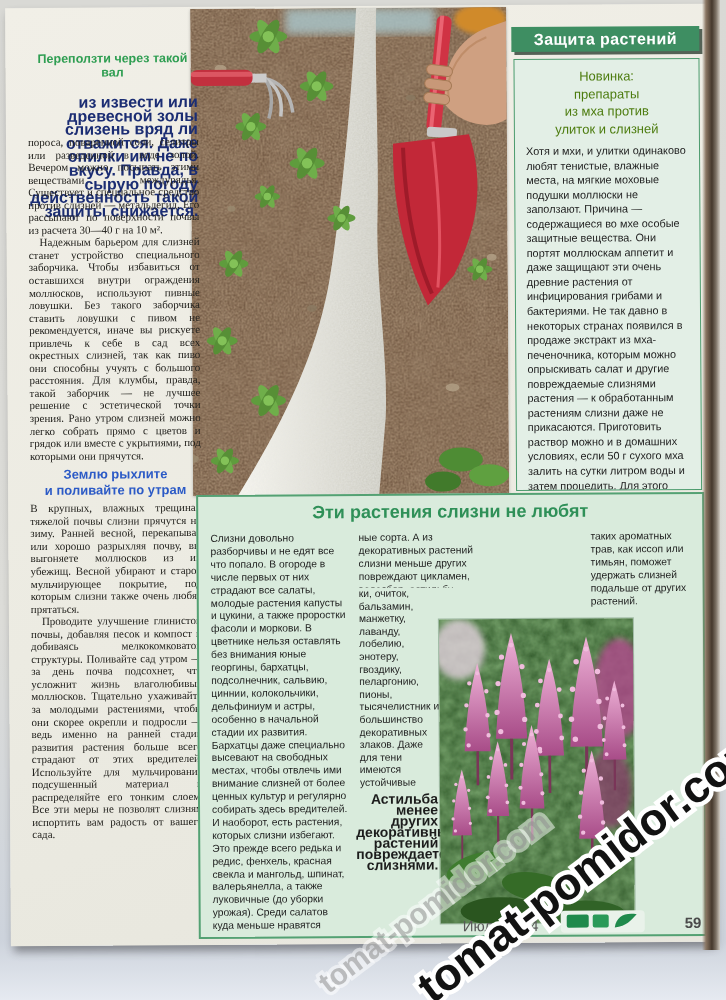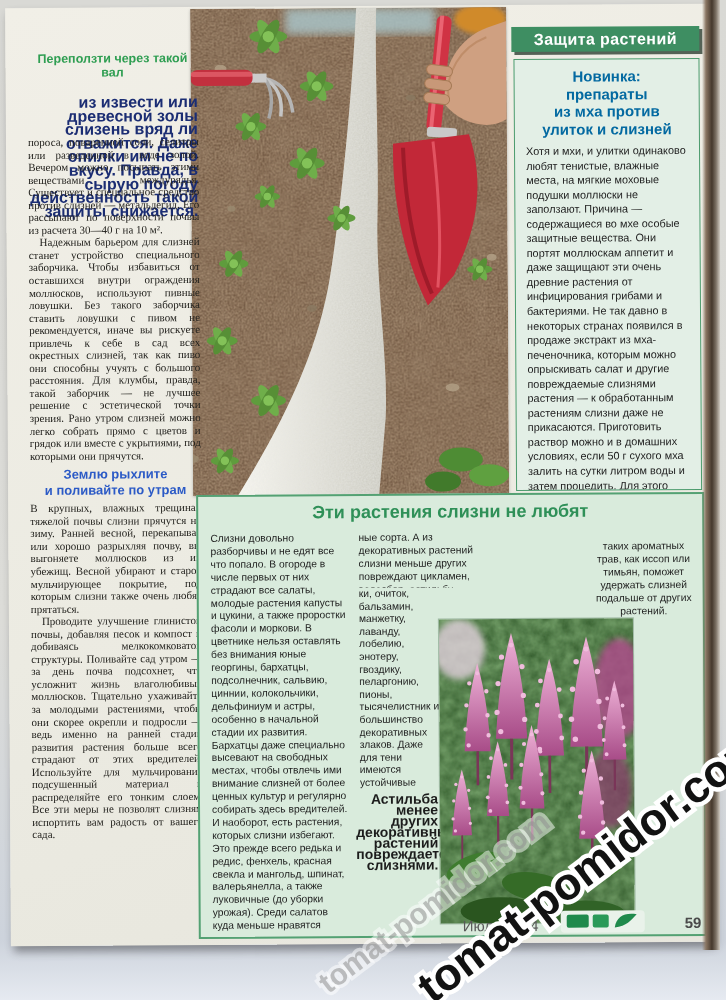--- a/index.html
+++ b/index.html
@@ -23,32 +23,32 @@
   .subhead{color:#2b5ac6;font-weight:bold;font-family:"Liberation Sans",sans-serif;
     font-size:13px;line-height:15.5px;text-align:center;margin:5px 0 4px 0;}
   .preline{white-space:pre-line;}
   
   .band{position:absolute;left:506px;top:22px;width:188px;height:25px;background:#3e8e62;
     box-shadow:3px 3px 0 rgba(45,62,50,.8);color:#ffffff;font-weight:bold;font-size:16px;
     text-align:center;line-height:25px;letter-spacing:.4px;}
   
   .nov{position:absolute;left:508px;top:54px;width:186px;height:432px;background:#e3efe6;
     border:1.5px solid #4c9b6d;box-sizing:border-box;padding:8px 11px;overflow:hidden;}
-  .nov-title{color:#0369a1;font-weight:bold;font-size:15px;line-height:17.5px;text-align:center;margin-bottom:6px;}
+  .nov-title{color:#4d7c0f;font-weight:normal;font-size:13px;line-height:17.5px;text-align:center;margin-bottom:6px;}
   .nov-body{font-size:10.9px;line-height:14.55px;color:#222;}
   
   .plants{position:absolute;left:188px;top:488px;width:508px;height:444px;background:#d9ebdc;
     border:2px solid #54a173;box-sizing:border-box;overflow:hidden;}
   .plants-title{position:absolute;left:0;top:6px;width:100%;text-align:center;
     color:#2f9058;font-weight:bold;font-size:18px;}
   .pcol{position:absolute;font-size:10.3px;line-height:12.9px;color:#1d1d1d;overflow:hidden;}
   .pcol1{left:12px;top:36px;width:139px;height:398px;}
   .pcol2a{left:160px;top:36px;width:130px;height:56px;}
   .pcol2b{left:160px;top:92px;width:80px;height:204px;line-height:12.6px;}
-  .pcol3{left:392px;top:46px;width:106px;height:84px;text-align:center;}
+  .pcol3{left:392px;top:36px;width:106px;height:84px;}
   .pcap{position:absolute;left:156px;top:298px;width:82px;font-size:14px;line-height:11px;
     font-weight:bold;text-align:right;color:#1c1c1c;}
   .astilbe{position:absolute;left:240px;top:124px;width:194px;height:304px;box-shadow:0 0 0 1px rgba(60,100,70,.35);}
   
   .photo{position:absolute;left:185px;top:2px;width:316px;height:487px;overflow:hidden;box-shadow:0 1px 3px rgba(0,0,0,.25);}
   
   .foot-issue{position:absolute;left:452px;top:912px;font-size:15px;color:#5a5a5a;}
   .foot-num{position:absolute;left:674px;top:910px;font-size:15px;font-weight:bold;color:#4a4a4a;}
   .logo{position:absolute;left:548px;top:896px;}
   

